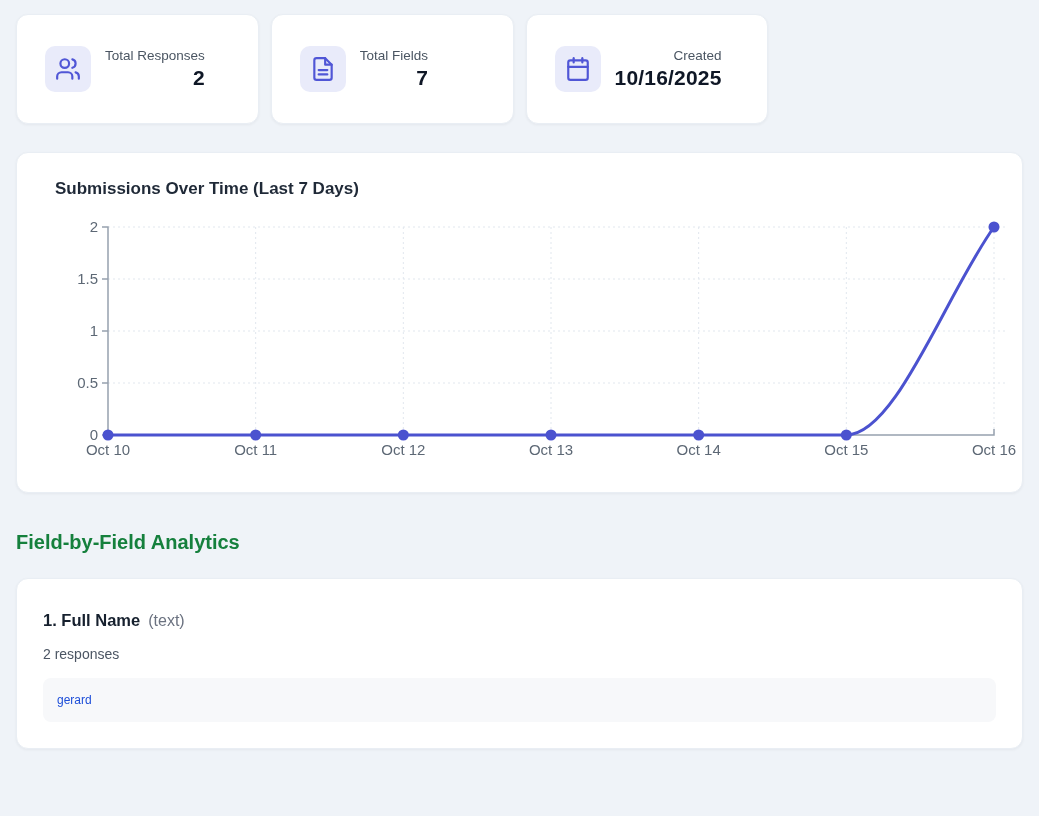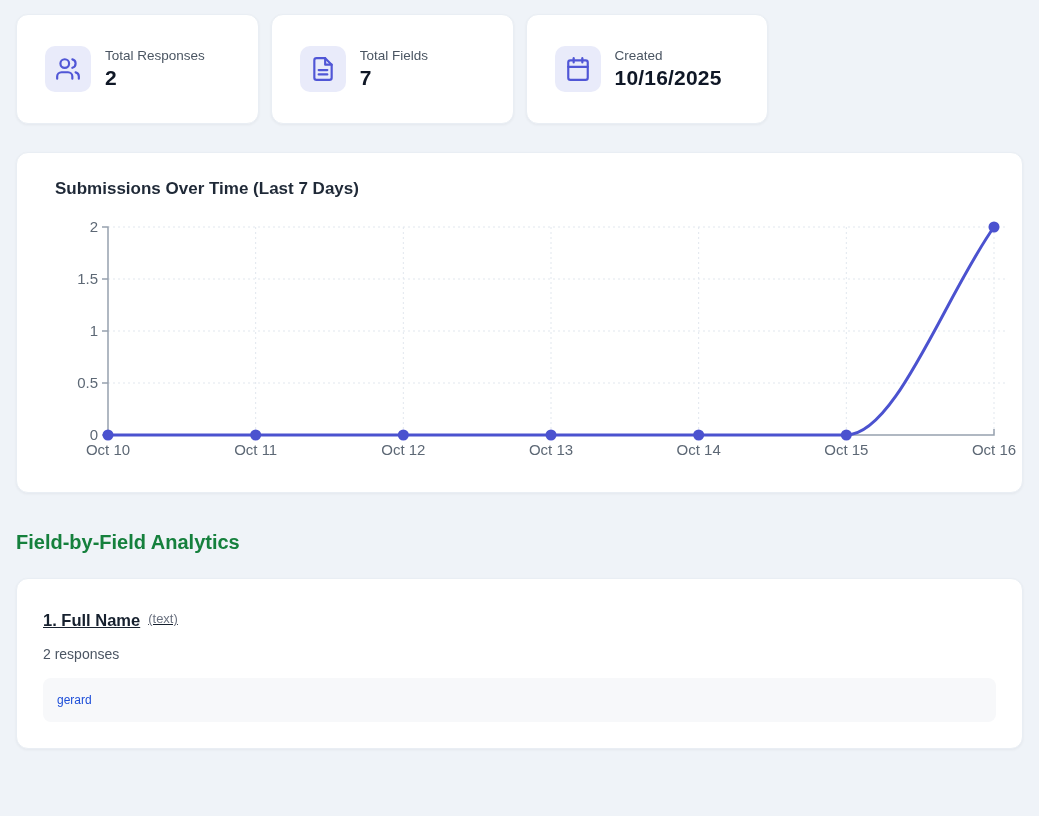--- a/index.html
+++ b/index.html
@@ -8,20 +8,21 @@
     background:#eff3f8;
     font-family:"Liberation Sans", sans-serif;
     color:#16202e;
     padding:14px 16px;
     overflow:hidden;
   }
   .stat-grid {
     display:grid;
     grid-template-columns:repeat(4,1fr);
     gap:12px;
+    text-align:right;
   }
   .card {
     background:#ffffff;
     border:1px solid #e9eef4;
     border-radius:12px;
     box-shadow:0 1px 3px rgba(15,23,42,0.05);
   }
   .stat-card {
     height:110px;
     display:flex;
@@ -54,23 +55,23 @@
     padding-left:38px;
   }
   .chart-wrap { margin-top:10px; }
   .section-heading {
     margin:38px 0 24px 0;
     font-size:20px;
     font-weight:bold;
     color:#15803d;
   }
   .field-card { padding:32px 26px 26px 26px; }
-  .field-title-row { display:flex; align-items:flex-start; gap:8px;text-decoration:underline; }
+  .field-title-row { display:flex; align-items:center; gap:8px; }
   .field-title { font-size:16.5px; font-weight:bold; color:#16202e; }
-  .field-type { font-size:13px; color:#6b7280; }
+  .field-type { font-size:16px; color:#6b7280; }
   .field-count { margin-top:16px; font-size:14px; color:#4b5563; }
   .responses { margin-top:16px; display:flex; flex-direction:column; gap:8px; }
   .response-row {
     background:#f7f8fa;
     border-radius:8px;
     height:44px;
     display:flex;
     align-items:center;
     padding:0 14px;
     font-size:12px;

